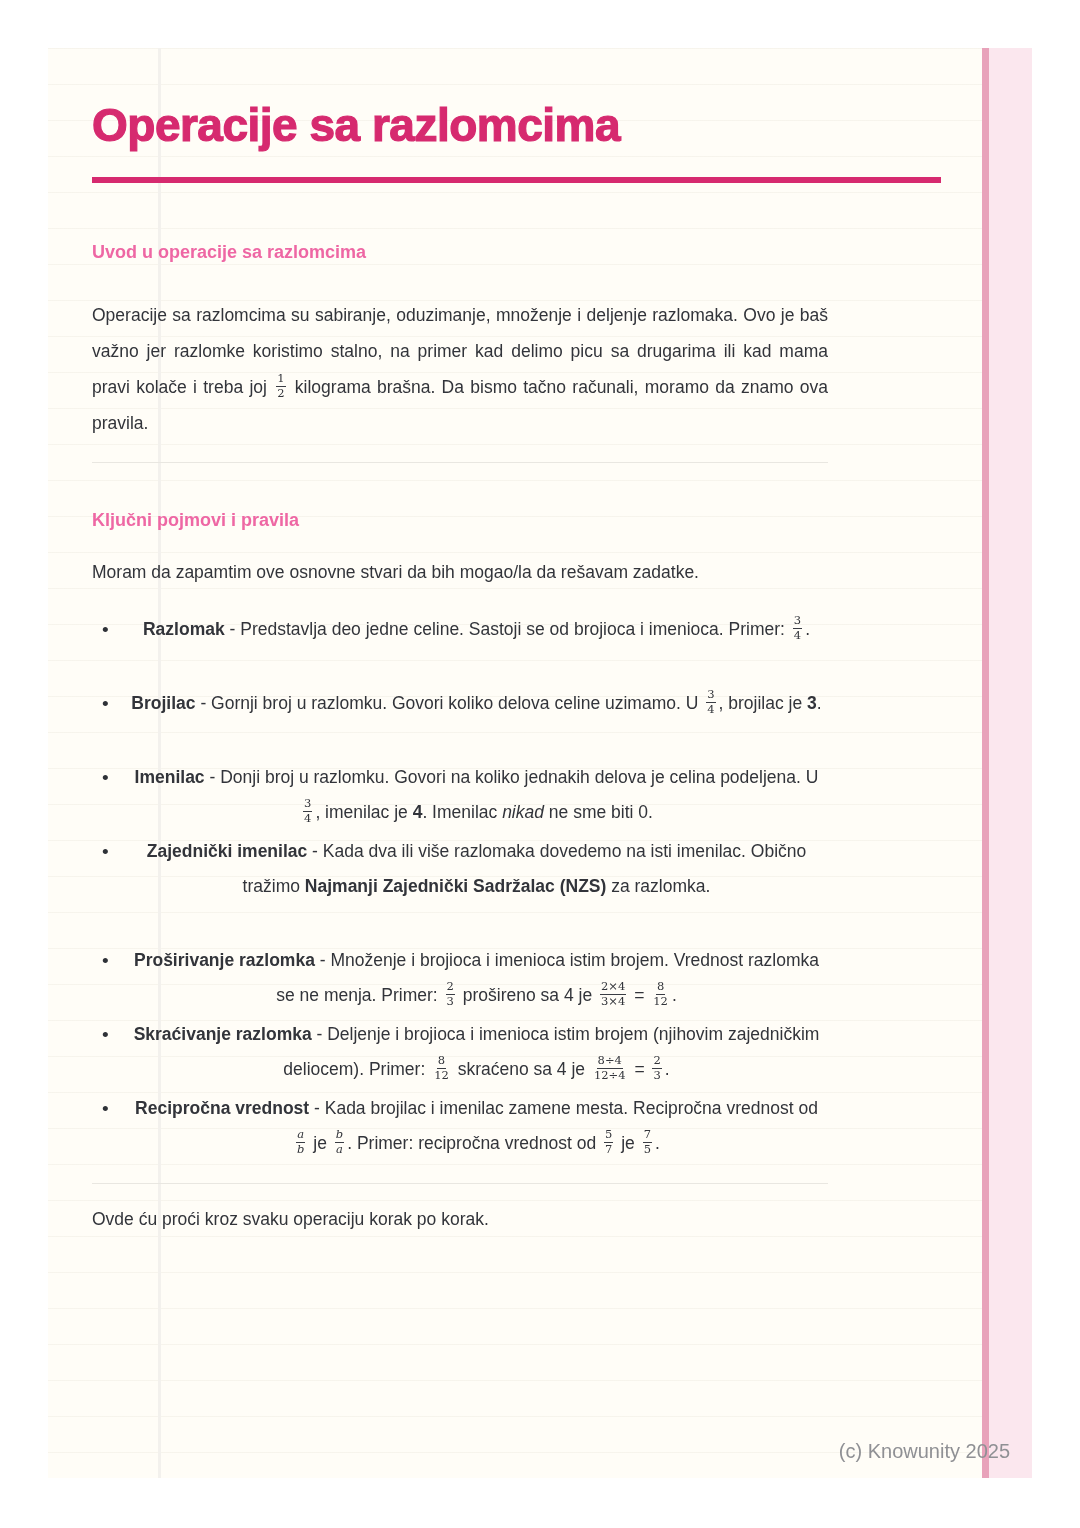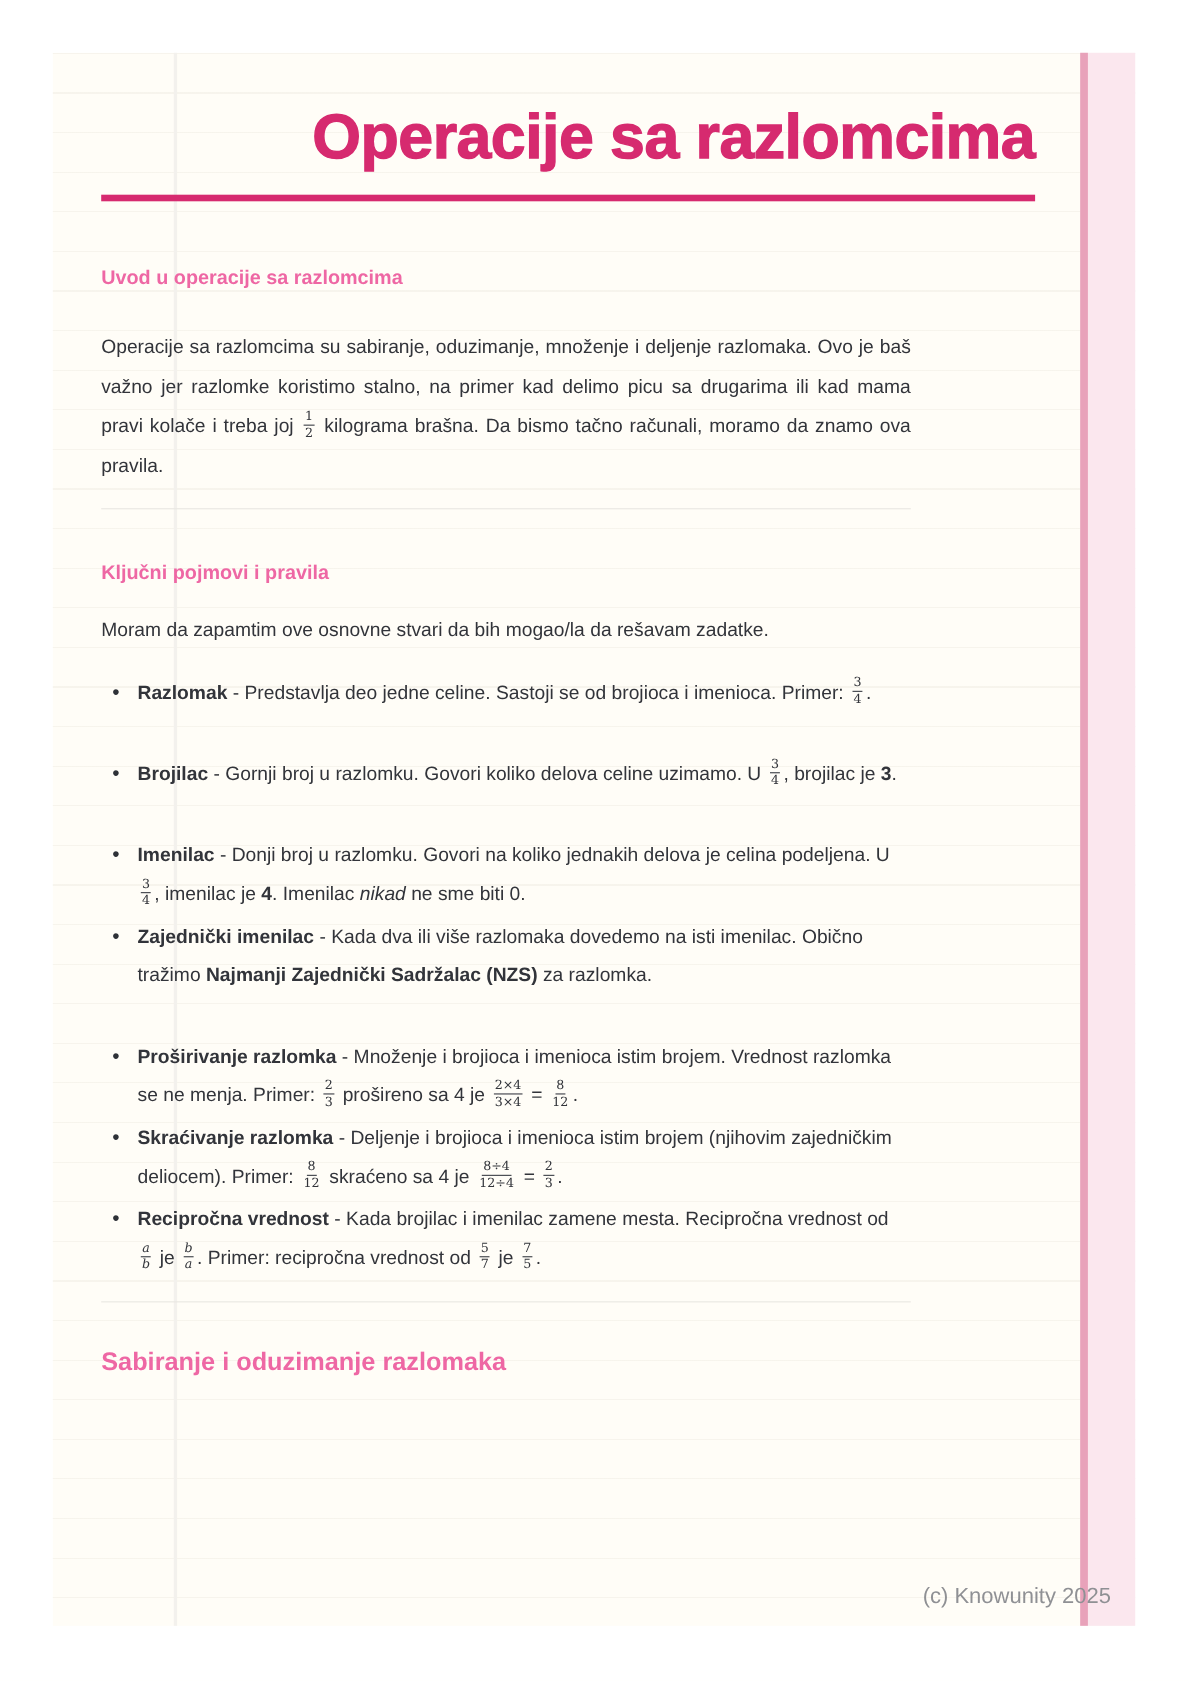--- a/index.html
+++ b/index.html
@@ -54,26 +54,25 @@
     border-left:7px solid var(--band_dark);
   }
   .content{
     position:relative;
     z-index:1;
     margin-left:44px;
     width:849px;
   }
   .page-title{
     margin-top:49px;
-    font-size:57px;
+    font-size:46px;
     line-height:56px;
     font-weight:800;
     letter-spacing:-0.5px;
     color:var(--accent);
-    text-align:right;
     -webkit-text-stroke:1.2px var(--accent);
   }
   .title-rule{
     margin-top:24px;
     width:849px;
     height:6px;
     background:var(--accent);
   }
   h2.section-heading{
     margin-top:52px;
@@ -117,20 +116,21 @@
     margin-top:22px;
     width:736px;
     list-style:none;
   }
   ul.terms-list li{
     position:relative;
     padding-left:33px;
     font-size:17.5px;
     line-height:35px;
     margin-bottom:4px;
+    text-align:center;
   }
   ul.terms-list li::before{
     content:"•";
     position:absolute;
     left:10px; top:0;
     font-size:19px;
     color:#2e3137;
   }
   li.two-line{min-height:70px;}
   li.three-line{min-height:105px;}
@@ -225,19 +225,19 @@
             <span class="num">5</span>
             <span class="den">7</span>
           </span><span> je </span><span class="frac">
             <span class="num">7</span>
             <span class="den">5</span>
           </span><span>.</span></li>
     </ul>
 
     <div class="divider pre-section"></div>
 
-
-    <h3 class="sub-heading">Sabiranje i oduzimanje razlomaka</h3>
+    <p class="lead-par">Ovde ću proći kroz svaku operaciju korak po korak.</p>
+
 
   </div>
 </div>
 
 <div class="footer-credit">(c) Knowunity 2025</div>
 
 </body></html>

